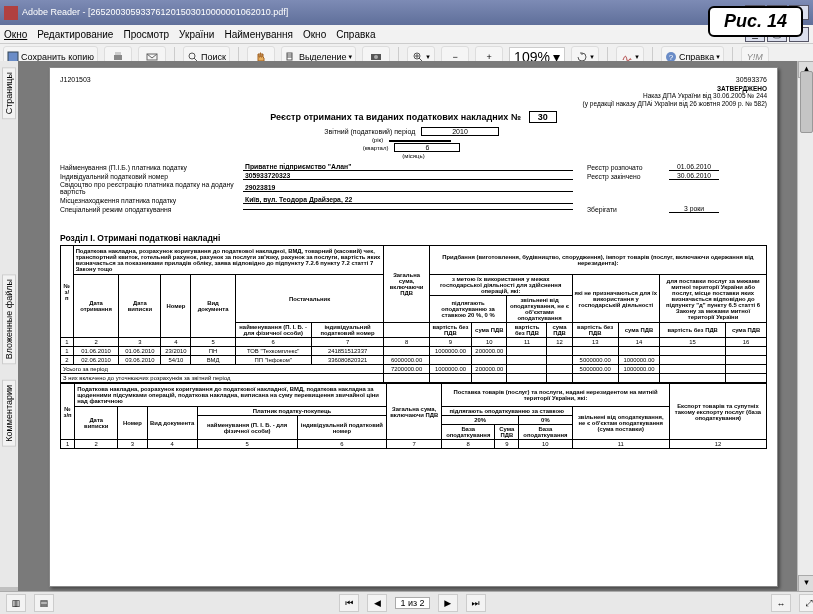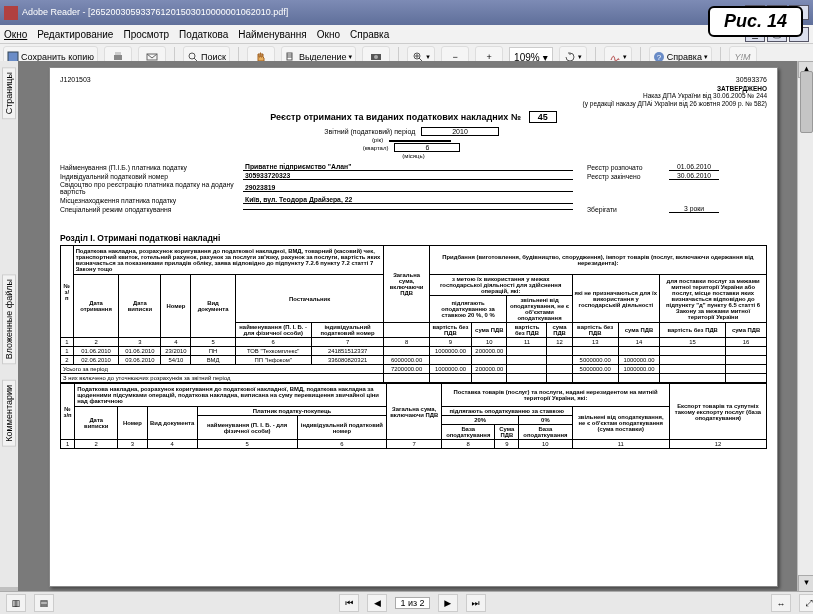--- a/index.html
+++ b/index.html
@@ -7,21 +7,21 @@
 .title-bar .ico{display:inline-block;width:14px;height:14px;background:#b04040;margin-right:4px}
 .title-bar .spacer{flex:1}
 .win-btns span{display:inline-block;width:18px;height:13px;border:1px solid #556;background:#dce0ee;margin-left:2px;text-align:center;line-height:11px;font-size:10px}
 .menu-bar{height:18px;background:#f2f2f2;border-bottom:1px solid #ccc;display:flex;align-items:center;padding:0 4px;gap:10px}
 .menu-bar span{font-size:10px}
 .menu-bar .u{text-decoration:underline}
 .toolbar{height:26px;background:#f0f0f0;border-bottom:1px solid #bbb;display:flex;align-items:center;padding:0 3px;gap:6px}
 .tbtn{display:inline-flex;align-items:center;justify-content:center;min-width:20px;height:20px;border:1px solid #ddd;border-radius:3px;background:#f5f5f5;font-size:9px;padding:0 3px;gap:2px}
 .tbtn svg{width:12px;height:12px}
 .tsep{width:1px;height:20px;background:#ccc;margin:0 2px}
-.zoom-box{display:inline-flex;align-items:center;border:1px solid #ccc;height:18px;padding:0 4px;background:#fff;font-size:10px;gap:3px}
+.zoom-box{display:inline-flex;align-items:center;border:1px solid #ccc;height:18px;padding:0 4px;background:#fff;font-size:14px;gap:3px}
 .sidebar{position:absolute;left:0;top:61px;width:18px;height:520px;background:#e8e8e8;border-right:1px solid #bbb;display:flex;flex-direction:column;align-items:center;padding-top:6px;gap:15px}
 .side-tab{writing-mode:vertical-rl;transform:rotate(180deg);font-size:9px;padding:4px 1px;border:1px solid #ccc;background:#f2f2f2}
 .page-area{position:absolute;left:18px;top:61px;right:0;bottom:22px;background:#7a7a7a;overflow:hidden}
 .scrollbar-v{position:absolute;right:0;top:0;width:15px;height:100%;background:#ececec;border-left:1px solid #bbb}
 .scrollbar-v .thumb{position:absolute;top:10px;left:2px;width:11px;height:60px;background:#c5c5c5;border:1px solid #999;border-radius:2px}
 .scrollbar-v .arr{position:absolute;left:0;width:15px;height:15px;background:#ddd;border:1px solid #aaa;text-align:center;line-height:13px}
 .doc-page{position:absolute;left:31px;top:6px;width:729px;height:520px;background:#fff;border:1px solid #888;box-shadow:2px 2px 3px rgba(0,0,0,.4);padding:8px 10px;box-sizing:border-box;font-size:7px;overflow:hidden}
 .doc-page .top-row{display:flex;justify-content:space-between;margin-bottom:2px}
 .approv{text-align:right;font-size:6.5px;line-height:1.15;margin-bottom:4px}
 .reg-title{text-align:center;font-weight:bold;font-size:9px;margin:2px 0 4px}
@@ -53,21 +53,21 @@
  <span class="spacer"></span>
  <span class="win-btns">
   <span>_</span><span>▢</span><span>×</span>
  </span>
 </div>
 
 <div class="menu-bar">
  <span><span class="u">Окно</span></span>
  <span>Редактирование</span>
  <span>Просмотр</span>
- <span>Податкова</span>
+ <span>України</span>
  <span>Найменування</span>
  <span>Окно</span>
  <span>Справка</span>
  <span class="spacer" style="flex:1"></span>
  <span class="win-btns"><span>_</span><span>▢</span><span>×</span></span>
 </div>
 
 <div class="toolbar">
  <span class="tbtn">
       <svg viewBox="0 0 12 12">
@@ -163,21 +163,21 @@
   <div class="top-row">
    <span>J1201503</span>
    <span>30593376</span>
   </div>
   <div class="approv">
    <div style="font-weight:bold">ЗАТВЕРДЖЕНО</div>
    <div>Наказ ДПА України  від 30.06.2005 № 244</div>
    <div>(у редакції наказу ДПАі України від 26 жовтня 2009 р. № 582)</div>
   </div>
   <div class="reg-title">
-   <span>Реєстр отриманих та виданих податкових накладних    №</span><span class="reg-no-box">45</span>
+   <span>Реєстр отриманих та виданих податкових накладних    №</span><span class="reg-no-box">30</span>
   </div>
   <div class="period-row">
    <span>Звітний (податковий) період</span>
    <span><span class="box">2010</span><br><span class="sub">(рік)</span></span>
    <span><span class="box"></span><br><span class="sub">(квартал)</span></span>
    <span><span class="box">6</span><br><span class="sub">(місяць)</span></span>
   </div>
   <div class="info-grid">
    <div>Найменування (П.І.Б.) платника податку</div>
         <div class="val">Приватне підприємство "Алан"</div>

